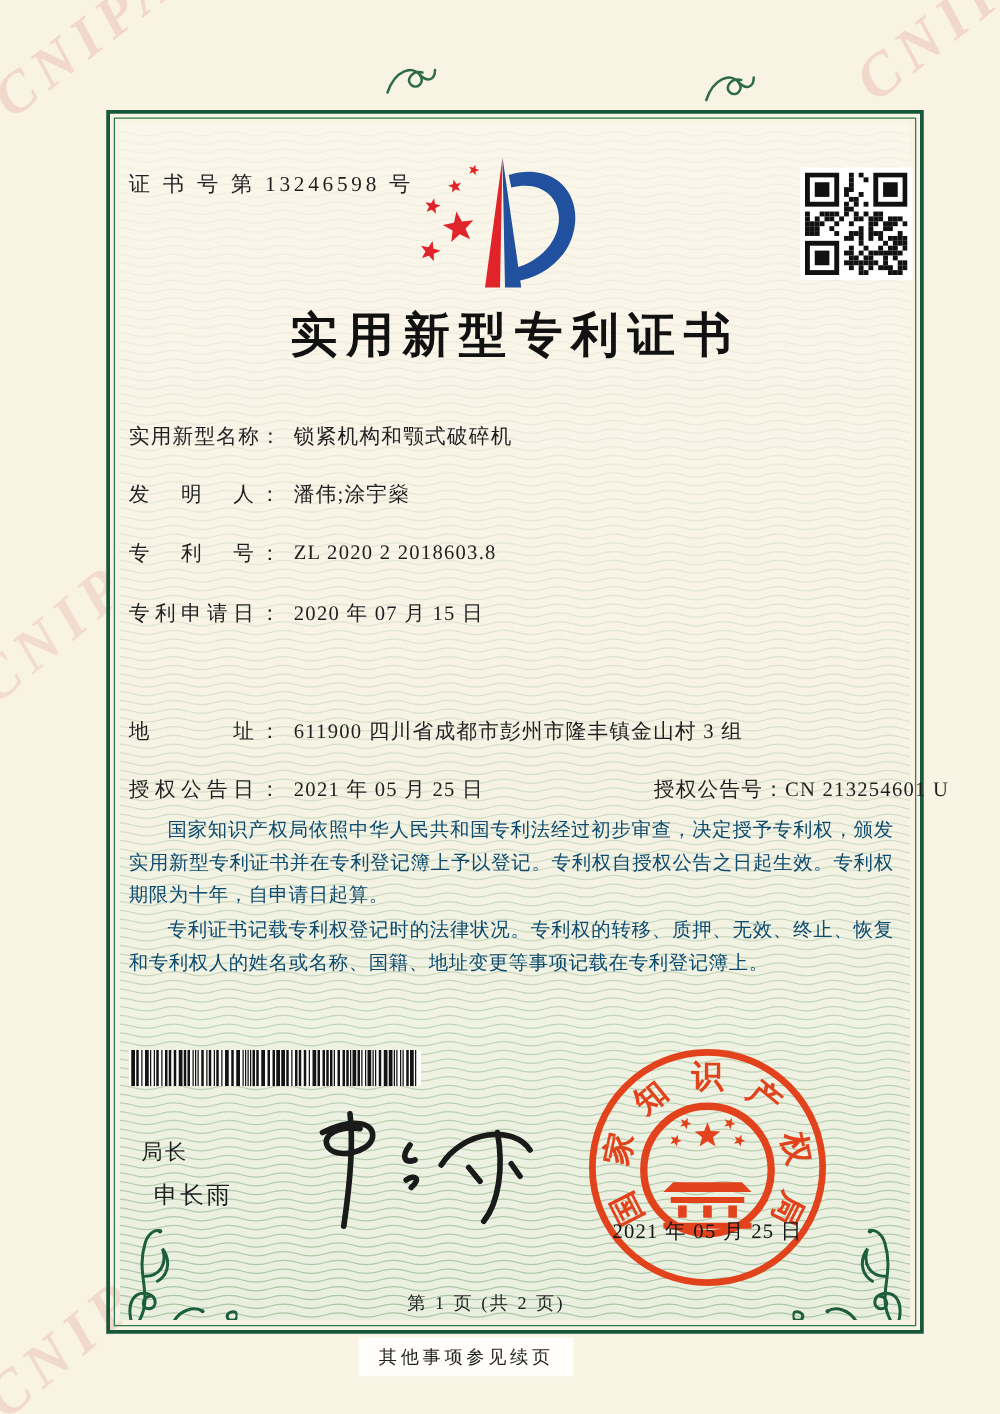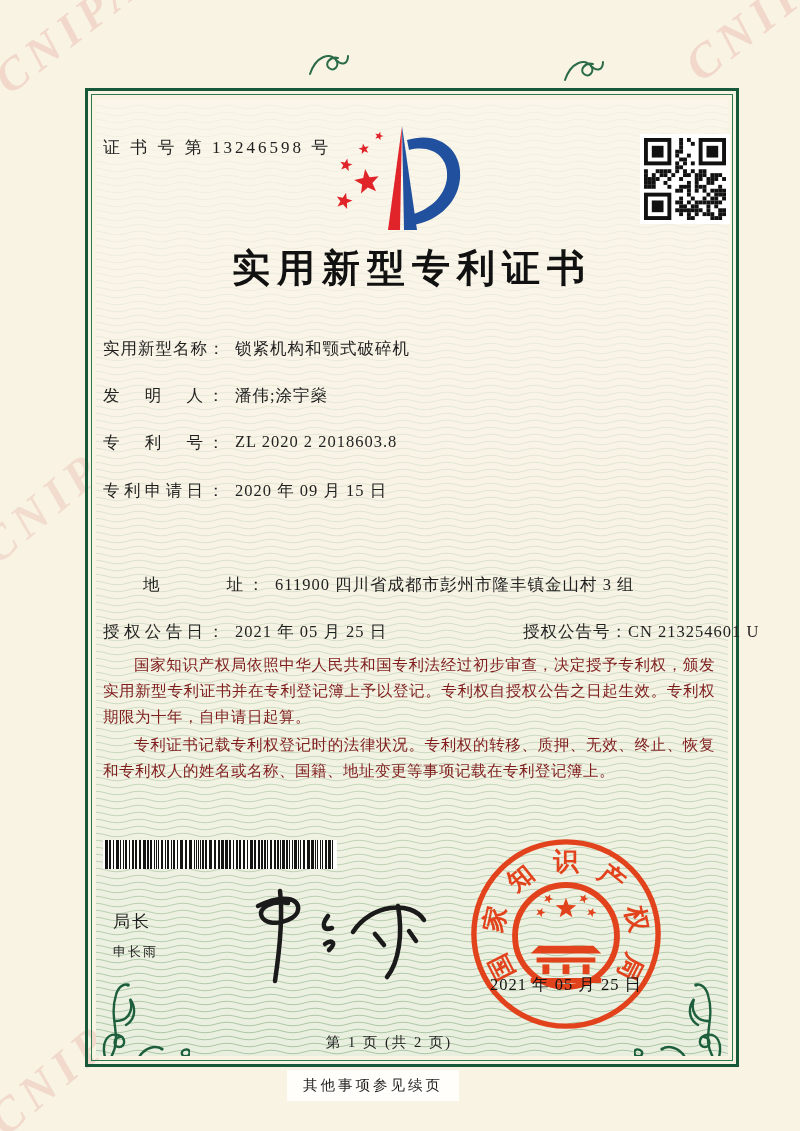--- a/index.html
+++ b/index.html
@@ -46,26 +46,26 @@
   .title{
     position:absolute;left:85px;top:243px;width:654px;text-align:center;
     font-size:38px;font-weight:bold;letter-spacing:7px;z-index:5;color:#111;
   }
   .frow{position:absolute;left:103px;font-size:16.5px;letter-spacing:1px;z-index:5;white-space:nowrap;}
   .flabel{display:inline-block;width:122px;text-align:justify;text-align-last:justify;vertical-align:top;}
   .fvalue{display:inline-block;margin-left:10px;}
   .grant-right{position:absolute;left:420px;top:0;text-align:center;}
   .paras{
     position:absolute;left:103px;top:652px;width:612px;z-index:5;
-    font-size:15.5px;line-height:26px;letter-spacing:0.5px;text-align:justify;color:#7f1d1d;
+    font-size:15.5px;line-height:26px;letter-spacing:0.5px;text-align:justify;color:#0c4a6e;
   }
   .paras p{margin:0 0 2px 0;text-indent:2em;}
   .barcode-box{position:absolute;left:103px;top:840px;z-index:5;}
   .signer-title{position:absolute;left:113px;top:910px;font-size:17px;letter-spacing:2px;z-index:5;}
-  .signer-name{position:absolute;left:113px;top:943px;font-size:13px;letter-spacing:2px;z-index:5;}
+  .signer-name{position:absolute;left:123px;top:943px;font-size:19px;letter-spacing:2px;z-index:5;}
   .signature{position:absolute;left:228px;top:886px;z-index:5;}
   .seal-box{position:absolute;left:468px;top:836px;z-index:4;opacity:0.95;}
   .seal-date{
     position:absolute;left:458px;top:974px;width:216px;text-align:center;
     font-size:16.5px;letter-spacing:1px;color:#141414;z-index:6;font-weight:500;white-space:nowrap;
   }
   .page-info{position:absolute;left:85px;top:1033px;width:608px;text-align:center;font-size:14.5px;letter-spacing:2px;z-index:5;}
   .continuation{position:absolute;left:0;top:1070px;width:746px;text-align:center;z-index:5;font-family:Liberation Serif, serif;}
   .continuation span{
     display:inline-block;background:#fffefb;padding:6px 16px;
@@ -414,23 +414,23 @@
   <div class="frow" style="top:338px;">
     <span class="flabel">实用新型名称：</span><span class="fvalue">锁紧机构和颚式破碎机</span>
   </div>
   <div class="frow" style="top:385px;">
     <span class="flabel">发　明　人：</span><span class="fvalue">潘伟;涂宇燊</span>
   </div>
   <div class="frow" style="top:432px;">
     <span class="flabel">专　利　号：</span><span class="fvalue">ZL 2020 2 2018603.8</span>
   </div>
   <div class="frow" style="top:480px;">
-    <span class="flabel">专利申请日：</span><span class="fvalue">2020 年 09 月 15 日</span>
-  </div>
-  <div class="frow" style="top:574px;margin-left:40px;">
+    <span class="flabel">专利申请日：</span><span class="fvalue">2020 年 07 月 15 日</span>
+  </div>
+  <div class="frow" style="top:574px;">
     <span class="flabel">地　　　址：</span><span class="fvalue">611900 四川省成都市彭州市隆丰镇金山村 3 组</span>
   </div>
 
   <div class="frow" style="top:621px;width:612px;">
     <span class="flabel">授权公告日：</span><span class="fvalue">2021 年 05 月 25 日</span>
     <span class="grant-right">
       <span>授权公告号：</span><span>CN 213254601 U</span>
     </span>
   </div>
 

